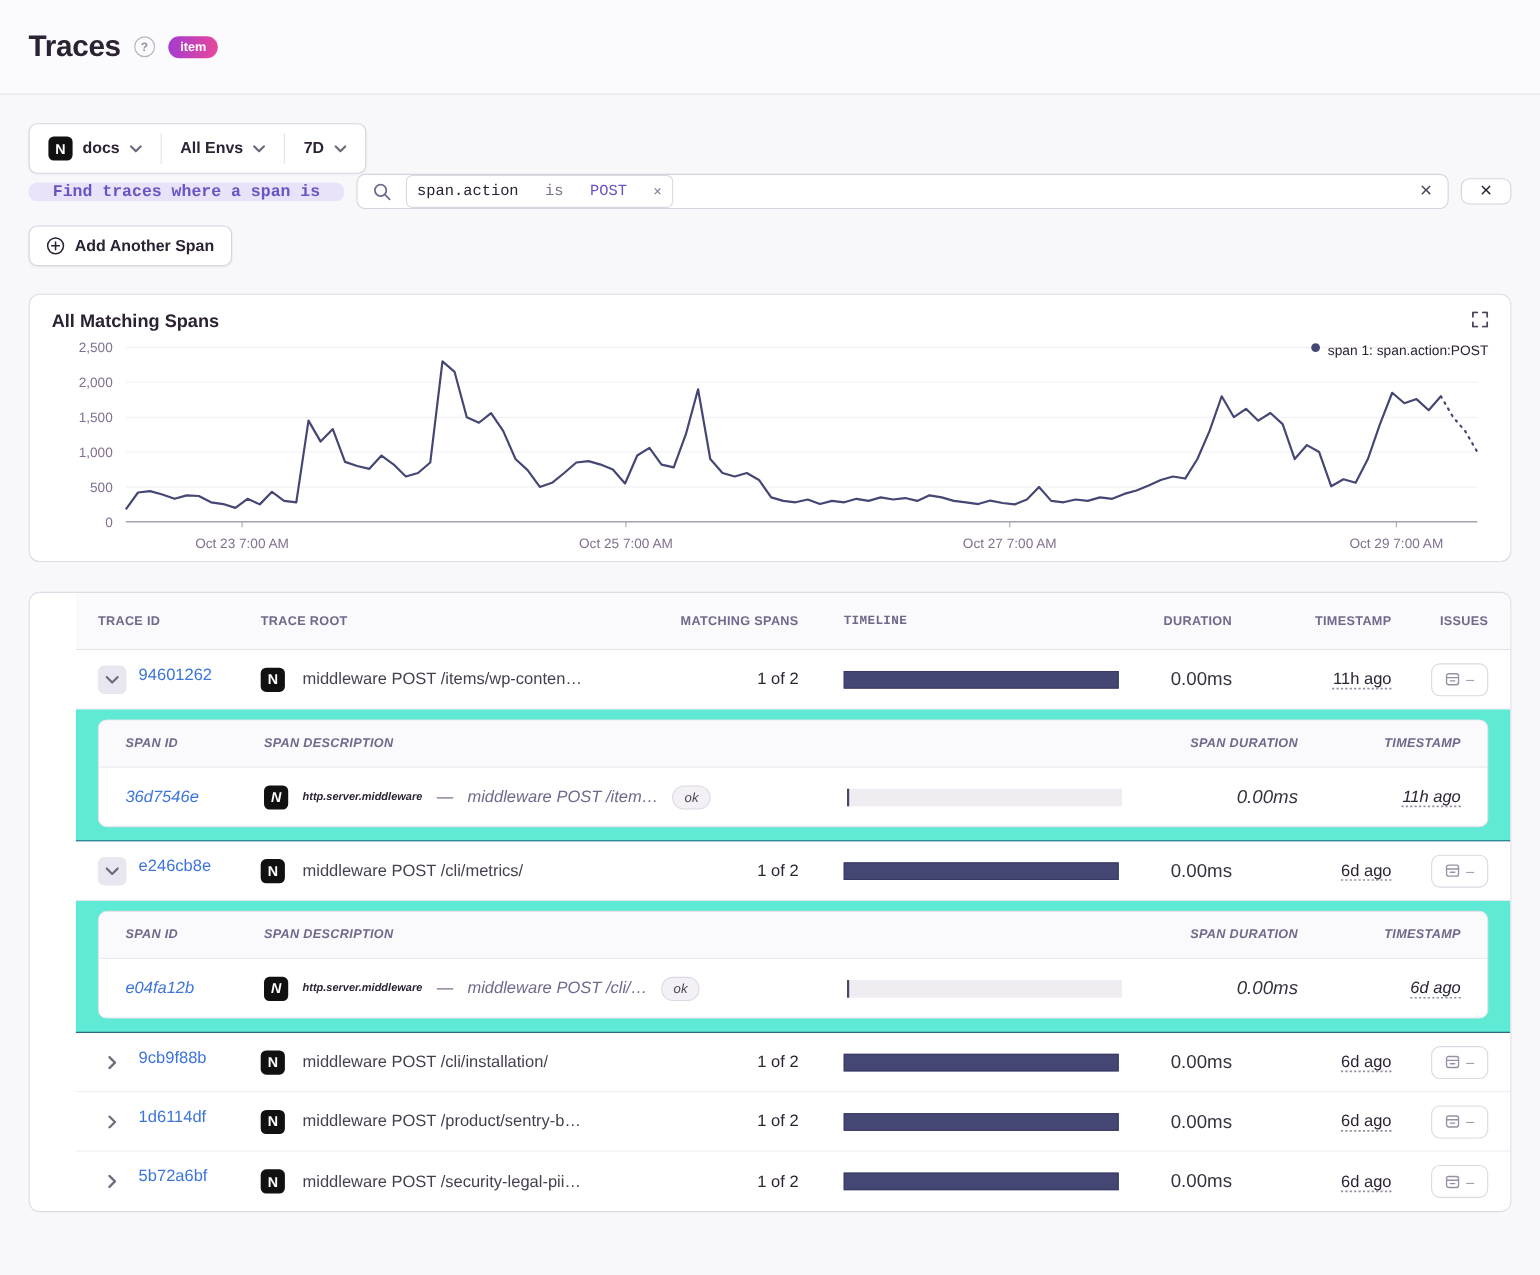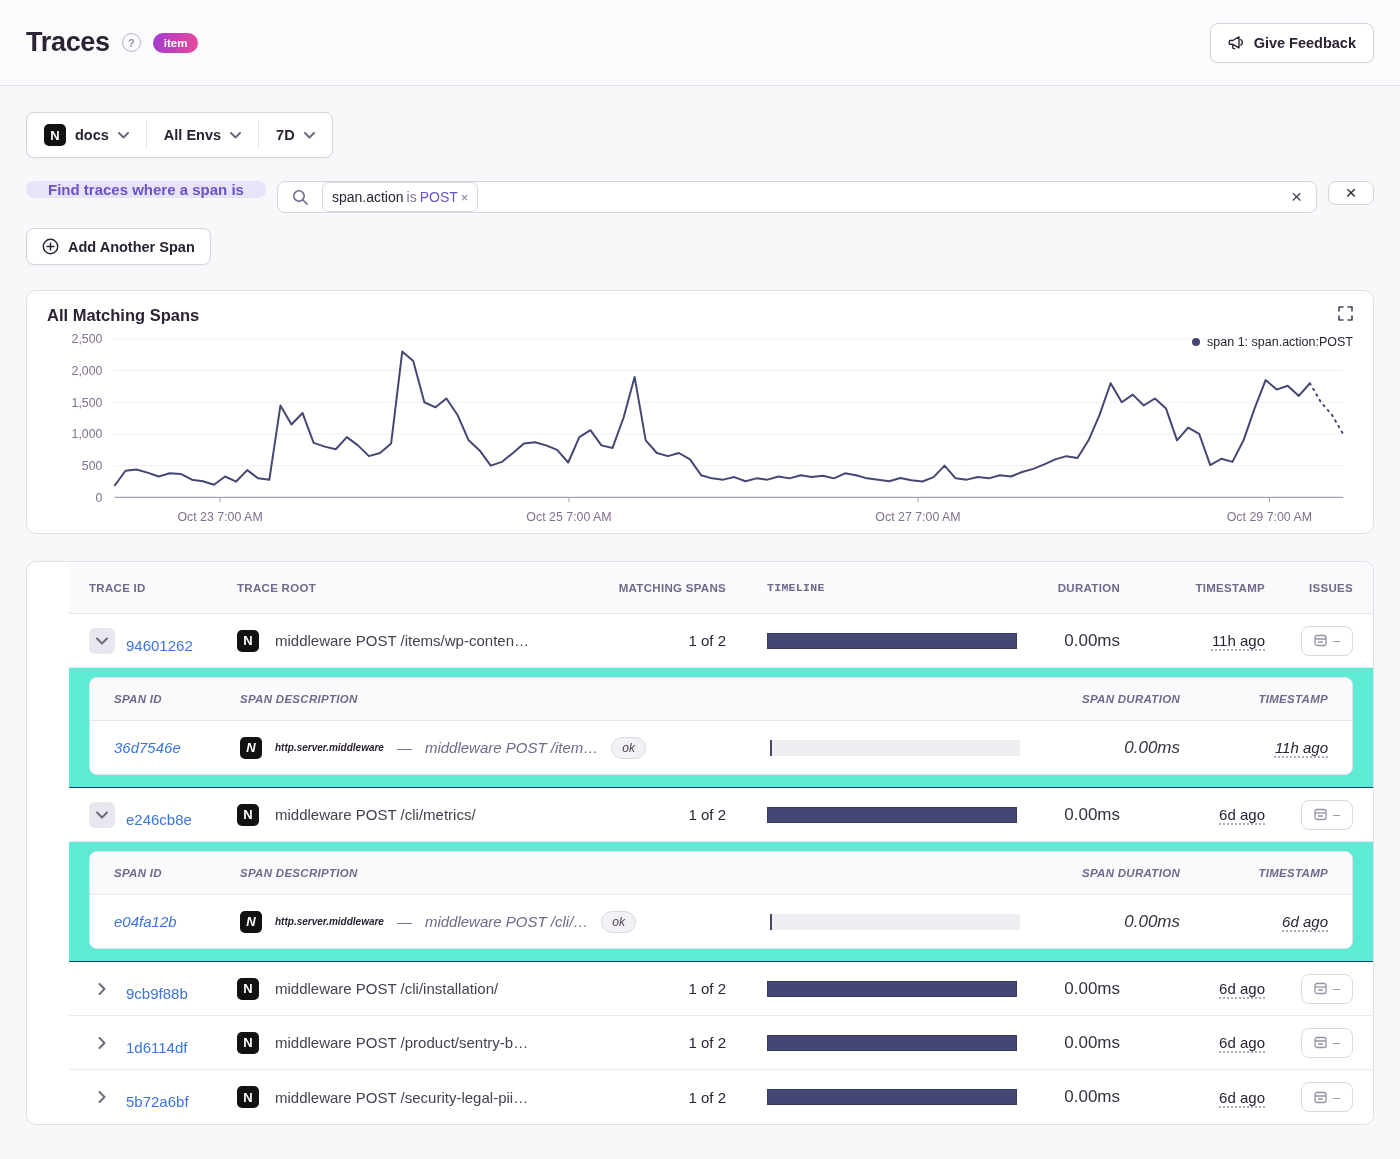--- a/index.html
+++ b/index.html
@@ -27,58 +27,58 @@
   .filter-bar { display:inline-flex; align-items:stretch; background:#fff; border:1px solid #d7d3de;
     border-radius:8px; height:46px; box-shadow:0 1px 2px rgba(43,34,51,0.04); }
   .filter-item { display:flex; align-items:center; gap:9px; padding:0 17px; font-size:14.5px;
     font-weight:bold; cursor:pointer; }
   .filter-div { width:1px; background:#e4e1e8; margin:8px 0; }
   .nextjs-logo { width:22px; height:22px; background:#111; border-radius:5px; color:#fff;
     font-size:13px; font-weight:bold; display:flex; align-items:center; justify-content:center; }
   .chev { stroke:#6e6a7b; fill:none; stroke-width:2; stroke-linecap:round; stroke-linejoin:round; }
 
   
-  .query-row { display:flex; gap:11px; margin-top:23px; align-items:flex-start; }
+  .query-row { display:flex; gap:11px; align-items:center;font-family:Liberation Mono, monospace; }
   .where-pill { background:#e9e3f9; color:#6a53c5; font-size:15px; font-weight:bold;
     border-radius:8px; display:flex; align-items:center; padding:0 22px; white-space:nowrap; }
   .search-bar { flex:1; background:#fff; border:1px solid #d7d3de; border-radius:8px;
     display:flex; align-items:center; padding:0 14px; gap:13px; }
-  .token { display:inline-flex; align-items:center; gap:3px; border:1px solid #dcd8e2;
+  .token { display:inline-flex; align-items:center; gap:24px; border:1px solid #dcd8e2;
     border-radius:6px; padding:6px 9px; font-size:14px; }
   .token .tk-key { color:#2b2233; }
   .token .tk-op { color:#80708f; }
   .token .tk-val { color:#6a53c5; }
   .token .tk-x { color:#80708f; font-size:13px; cursor:pointer; }
   .search-clear { margin-left:auto; font-size:19px; color:#4d4458; cursor:pointer; }
   .close-sq { width:46px; background:#fff; border:1px solid #d7d3de; border-radius:8px;
     font-size:19px; color:#2b2233; display:flex; align-items:center; justify-content:center; cursor:pointer; }
   .add-span-btn { height:37px; padding:0 15px; margin-top:15px; }
 
   
   .panel { background:#fff; border:1px solid #e0dce5; border-radius:10px;padding-left:42px; }
   .chart-panel { margin-top:25px; padding:15px 20px 4px; position:relative; }
   .chart-title { font-size:16.5px; font-weight:bold; }
   .expand-icon { position:absolute; top:15px; right:20px; cursor:pointer; }
-  .chart-legend { position:absolute; top:44px; right:20px; display:flex; align-items:center;
+  .chart-legend { position:absolute; top:44px; right:20px; display:flex; align-items:flex-start;
     gap:7px; font-size:12.5px; color:#2b2233; }
   .legend-dot { width:8px; height:8px; border-radius:50%; }
   .axis-label { font-size:12.5px; fill:#80708f; font-family:"Liberation Sans", sans-serif; }
   #chart-svg { display:block; width:1308px; height:198px; margin-top:6px; }
 
   
   .table-panel { margin-top:27px; overflow:hidden; }
   .t-grid { display:grid; grid-template-columns:148px minmax(0,1fr) 130px 292px 102px 145px 88px;
     align-items:center; padding:0 20px; }
   .t-head { background:#faf9fb; border-bottom:1px solid #e4e1e8; height:52px; }
   .th { font-size:11.5px; font-weight:bold; color:#71688c; letter-spacing:0.3px; }
   .right { text-align:right; justify-self:end; }
   .tl-pad { padding-left:41px;font-family:Liberation Mono, monospace; }
   .trace-row { height:54px; border-bottom:1px solid #ece9f0; background:#fff; }
   .trace-row:last-child { border-bottom:none; }
-  .cell-id { display:flex; align-items:flex-end; gap:11px; }
+  .cell-id { display:flex; align-items:flex-start; gap:11px; }
   .chev-btn { width:26px; height:26px; border-radius:6px; display:flex; align-items:center;
     justify-content:center; cursor:pointer; background:transparent; border:none; }
   .chev-btn.open { background:#e8e6ee; }
   .trace-link { color:#3d74db; font-size:15px; text-decoration:none; cursor:pointer; }
   .cell-root { display:flex; align-items:center; gap:16px; min-width:0; }
   .root-text { font-size:15px; color:#463f4f; white-space:nowrap; overflow:hidden; }
   .matching { font-size:15px; color:#2b2233; }
   .bar-track { width:250px; height:16px; margin-left:41px; }
   .bar-fill { width:100%; height:100%; background:#444674; border:1px solid #393a61; }
   .dur { font-size:17px; color:#37313f; }
@@ -109,27 +109,20 @@
 </head>
 <body>
 
 <div class="page-header">
   <div class="title-wrap">
     <span class="page-title">Traces</span>
     <span class="help-circle">?</span>
     <span class="beta-pill">item</span>
   </div>
   <div class="spacer"></div>
-  <button class="btn feedback-btn">
-    <svg class="icon" width="17" height="17" viewBox="0 0 17 17">
-      <path d="M2.2 6.5h2.6l6.2-3.6v11l-6.2-3.6H2.2a.9.9 0 0 1-.9-.9V7.4a.9.9 0 0 1 .9-.9z" fill="none" stroke="#2b2233" stroke-width="1.4" stroke-linejoin="round"></path>
-      <path d="M12.8 5.6c1 .6 1.6 1.6 1.6 2.8s-.6 2.2-1.6 2.8M4.8 10.6v3.2a.8.8 0 0 0 .8.8h1.2" fill="none" stroke="#2b2233" stroke-width="1.4" stroke-linecap="round"></path>
-    </svg>
-    <span>Give Feedback</span>
-  </button>
 </div>
 
 <div class="content">
 
   
   <div class="filter-bar">
     <div class="filter-item">
       <span class="nextjs-logo">N</span>
       <span>docs</span>
       <svg class="icon" width="11" height="7" viewBox="0 0 11 7">

